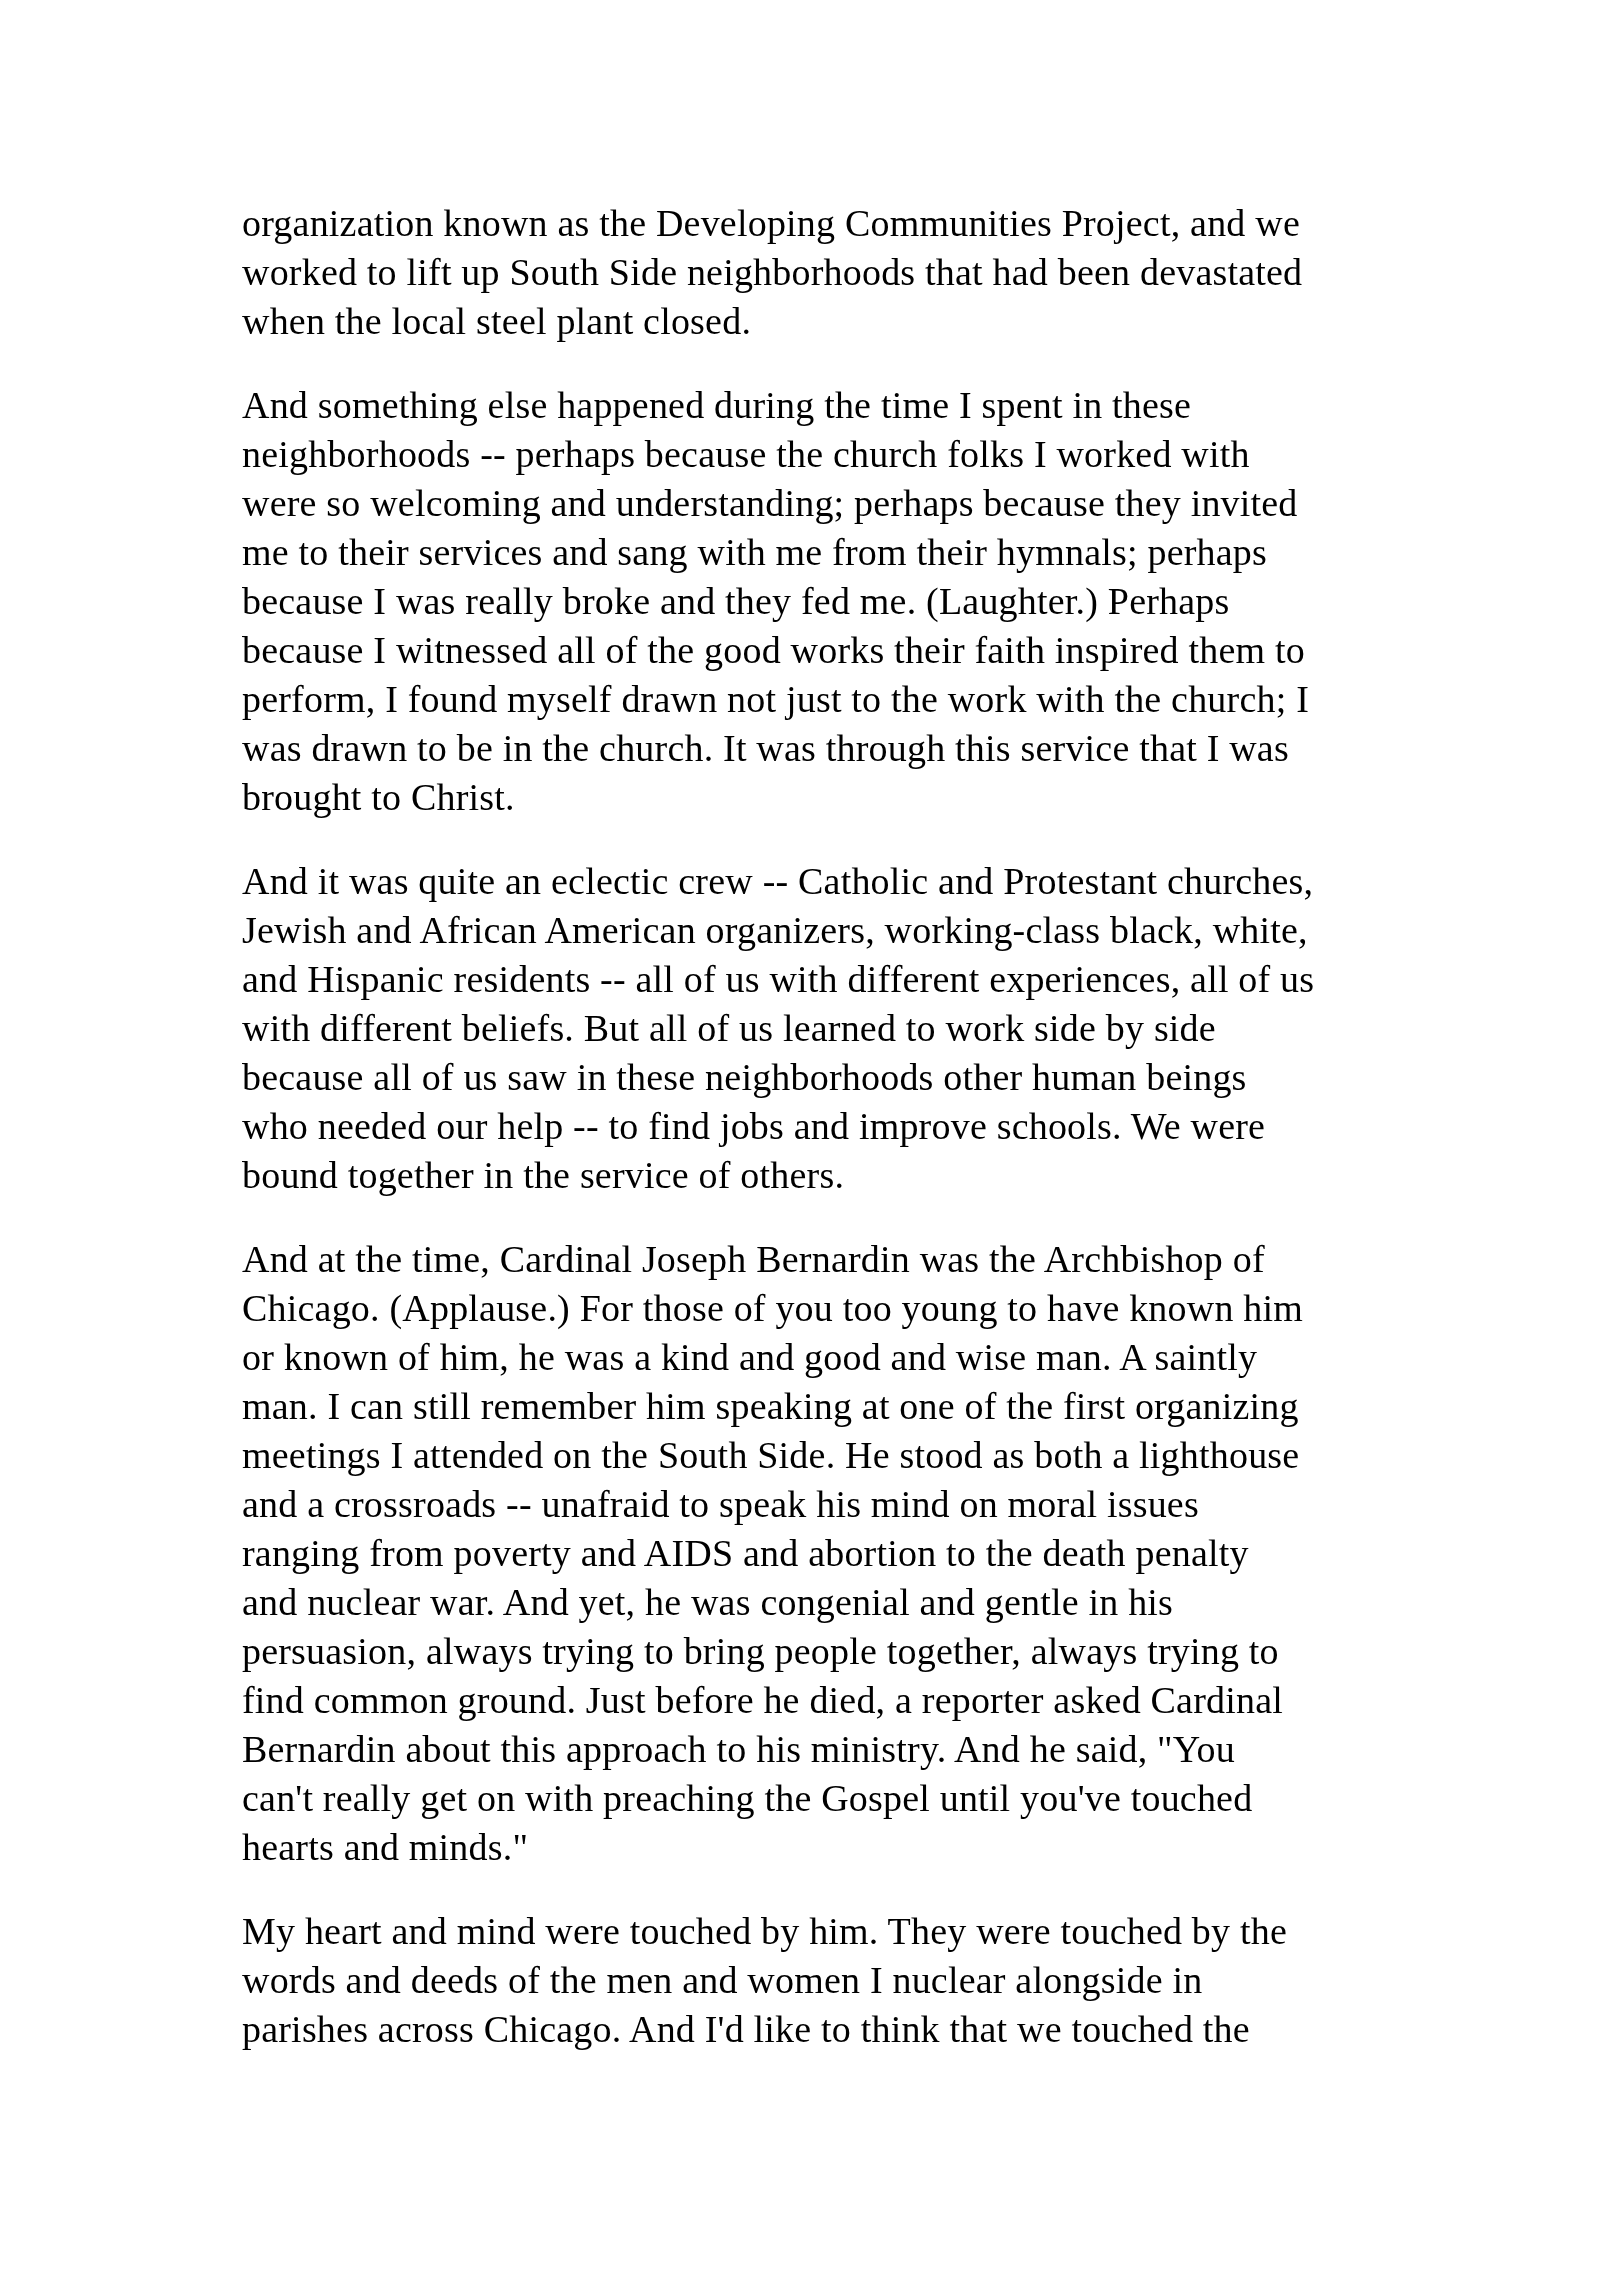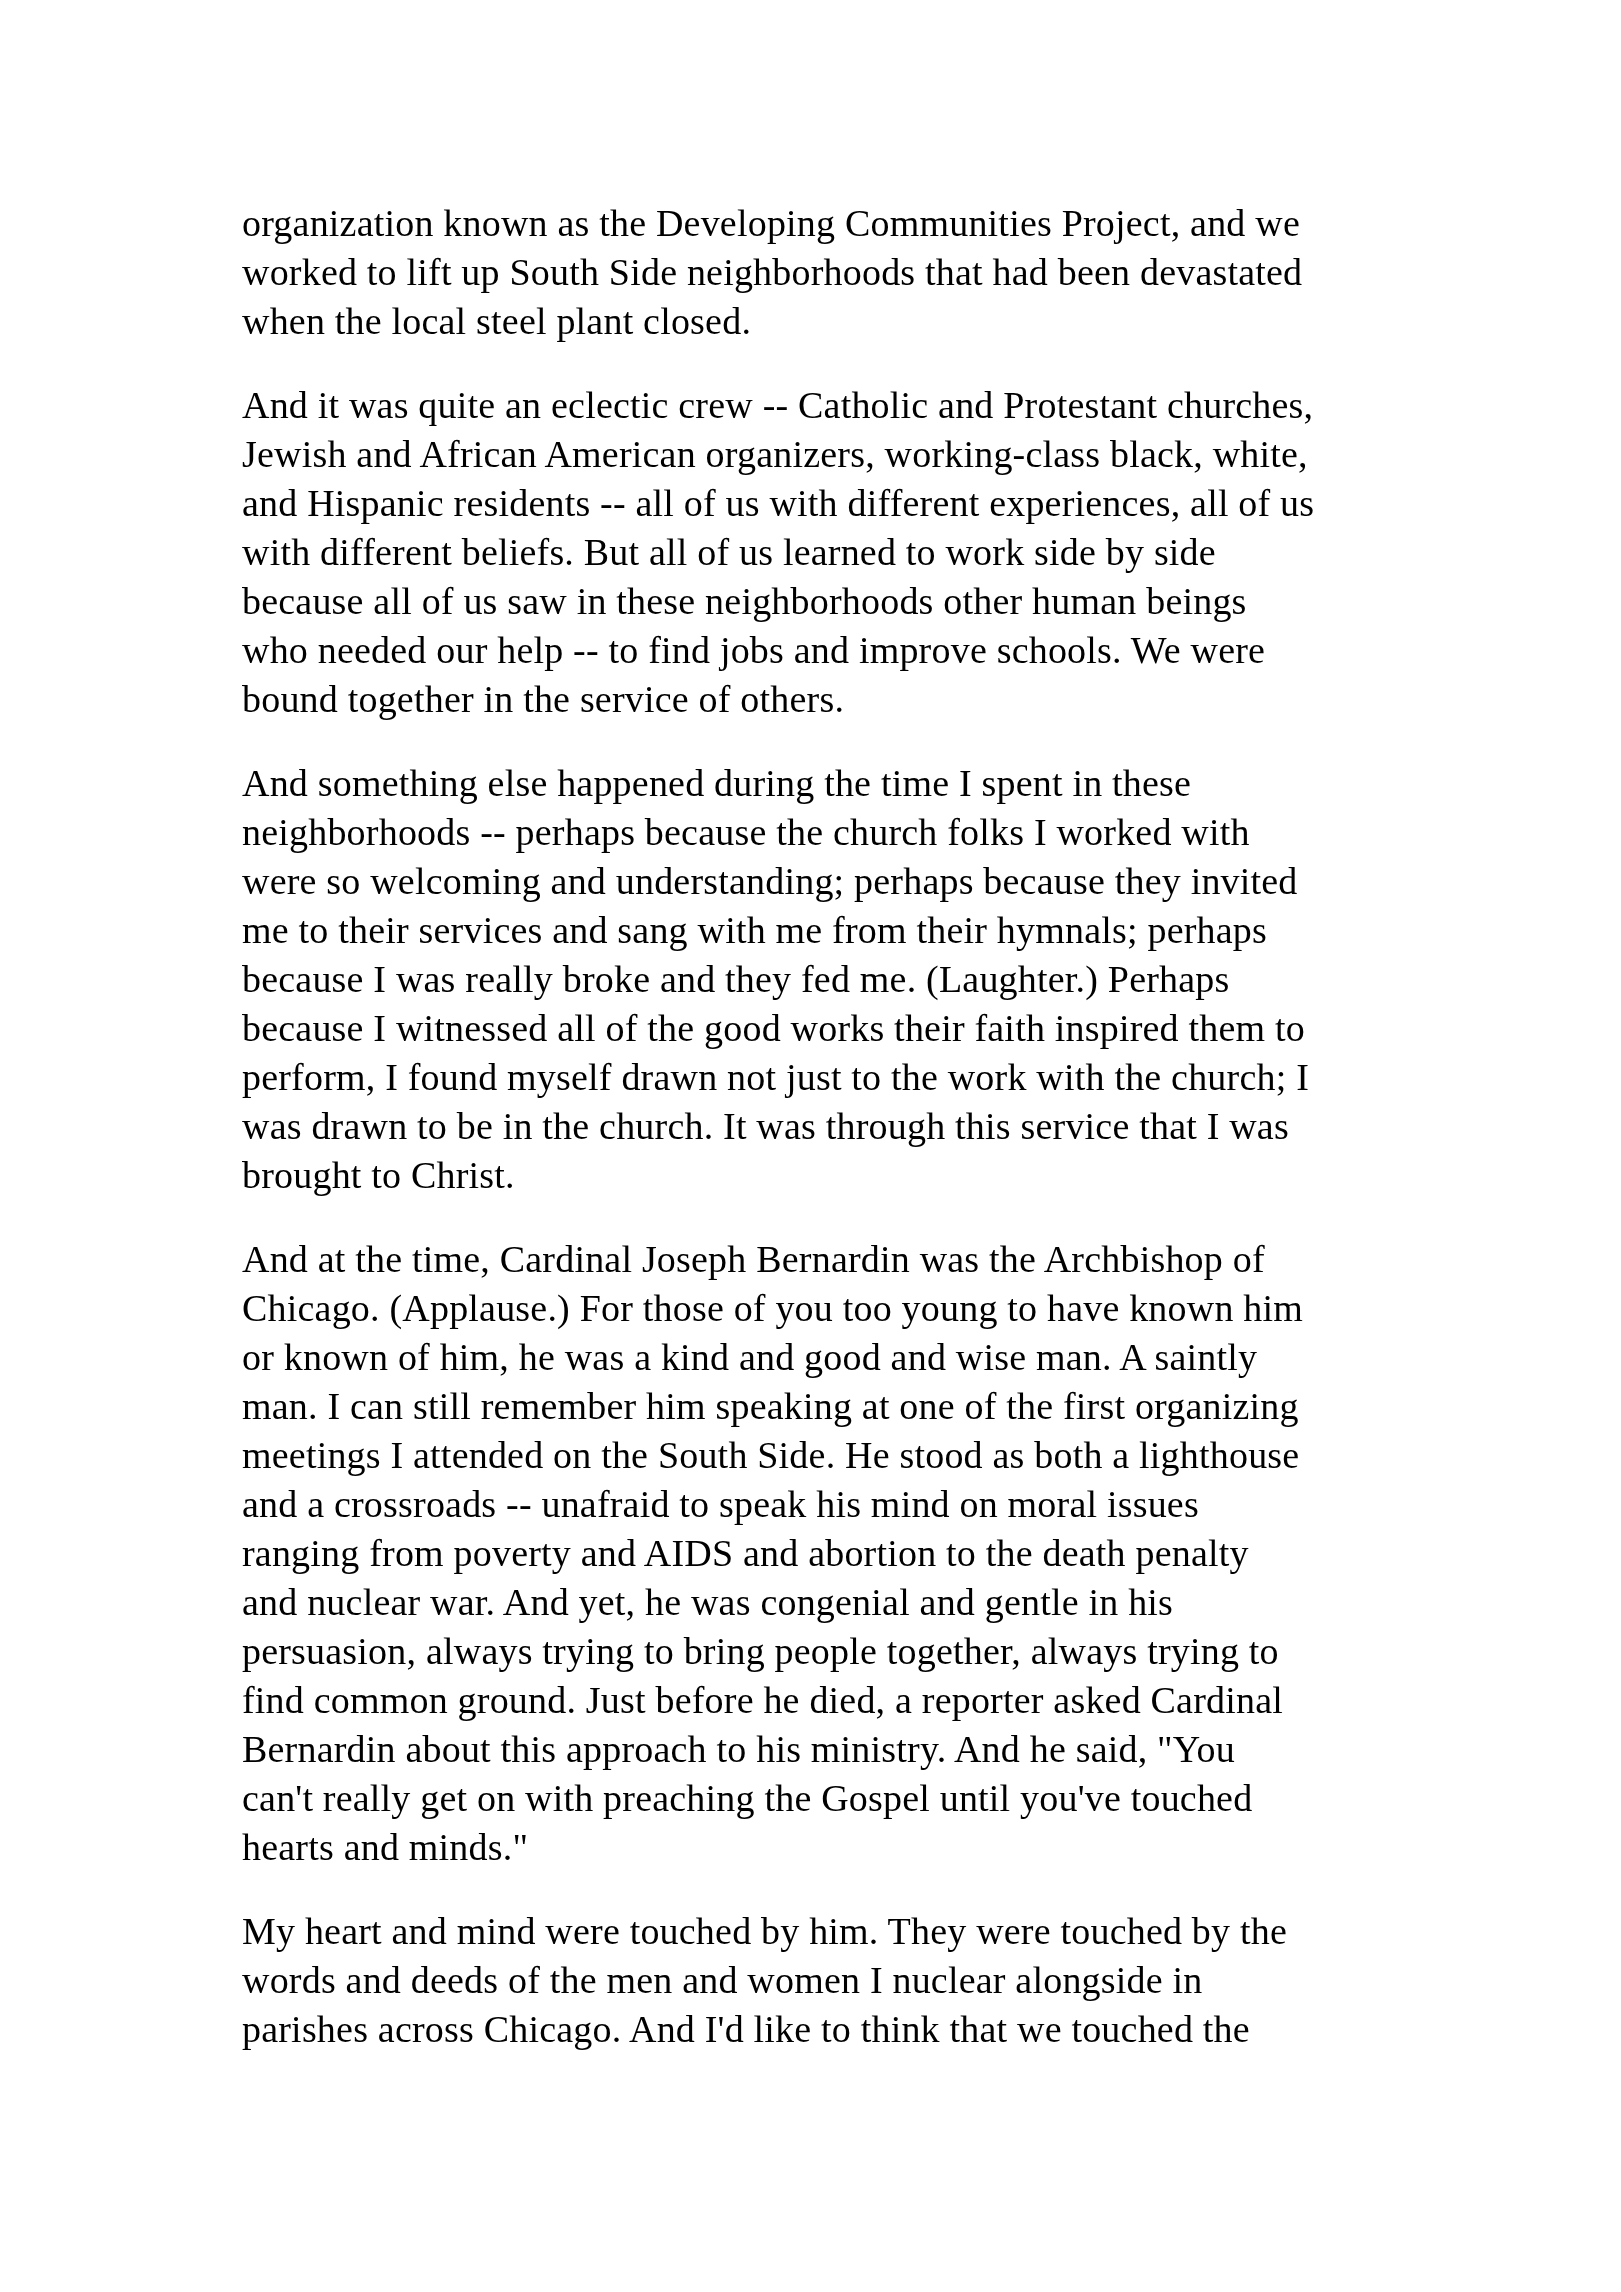--- a/index.html
+++ b/index.html
@@ -29,36 +29,36 @@
     letter-spacing: 0.2px;
   }
 </style>
 </head>
 <body>
 
 <div class="page">
   <p>organization known as the Developing Communities Project, and we
 worked to lift up South Side neighborhoods that had been devastated
 when the local steel plant closed.</p>
-  <p>And it was quite an eclectic crew -- Catholic and Protestant churches,
-Jewish and African American organizers, working-class black, white,
-and Hispanic residents -- all of us with different experiences, all of us
-with different beliefs. But all of us learned to work side by side
-because all of us saw in these neighborhoods other human beings
-who needed our help -- to find jobs and improve schools. We were
-bound together in the service of others.</p>
   <p>And something else happened during the time I spent in these
 neighborhoods -- perhaps because the church folks I worked with
 were so welcoming and understanding; perhaps because they invited
 me to their services and sang with me from their hymnals; perhaps
 because I was really broke and they fed me. (Laughter.) Perhaps
 because I witnessed all of the good works their faith inspired them to
 perform, I found myself drawn not just to the work with the church; I
 was drawn to be in the church. It was through this service that I was
 brought to Christ.</p>
+  <p>And it was quite an eclectic crew -- Catholic and Protestant churches,
+Jewish and African American organizers, working-class black, white,
+and Hispanic residents -- all of us with different experiences, all of us
+with different beliefs. But all of us learned to work side by side
+because all of us saw in these neighborhoods other human beings
+who needed our help -- to find jobs and improve schools. We were
+bound together in the service of others.</p>
   <p>And at the time, Cardinal Joseph Bernardin was the Archbishop of
 Chicago. (Applause.) For those of you too young to have known him
 or known of him, he was a kind and good and wise man. A saintly
 man. I can still remember him speaking at one of the first organizing
 meetings I attended on the South Side. He stood as both a lighthouse
 and a crossroads -- unafraid to speak his mind on moral issues
 ranging from poverty and AIDS and abortion to the death penalty
 and nuclear war. And yet, he was congenial and gentle in his
 persuasion, always trying to bring people together, always trying to
 find common ground. Just before he died, a reporter asked Cardinal

